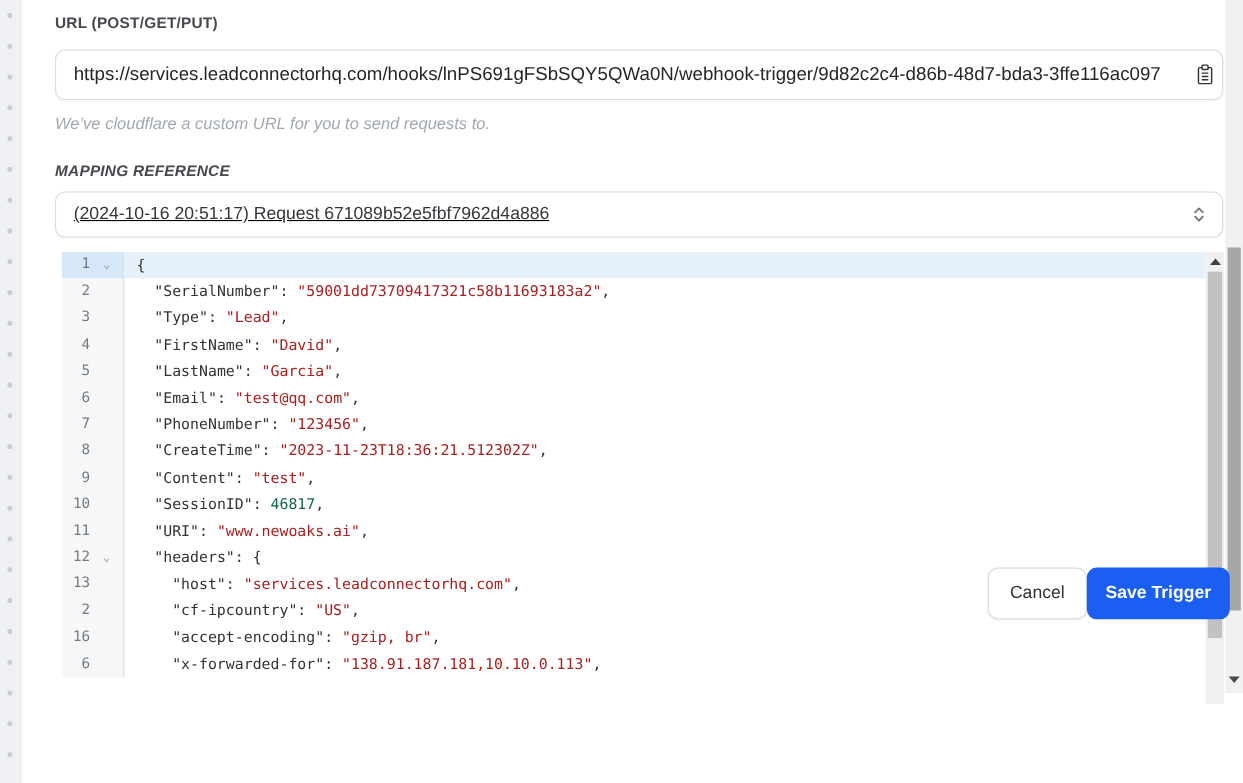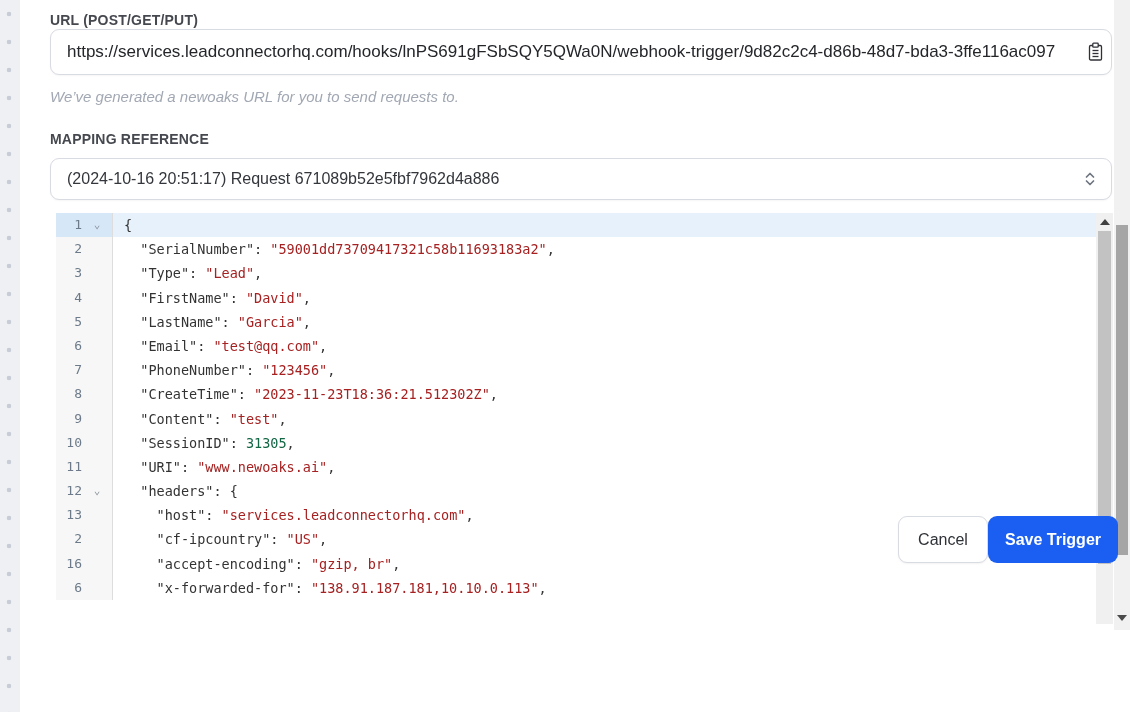--- a/index.html
+++ b/index.html
@@ -10,35 +10,35 @@
   
   .left-strip { position:absolute; left:0; top:0; width:20px; height:712px;
     background-color:#eef0f4;
     background-image:radial-gradient(circle at 9px 14px, #c7ccd6 2px, transparent 2.6px);
     background-size:20px 28px; }
 
   .content { position:absolute; left:20px; top:0; width:1094px; padding:12px 0 0 30px; }
 
   .field-label { font-size:14px; font-weight:700; color:#45484e; letter-spacing:.2px; }
 
-  .text-input { position:relative; margin-top:1px; width:1062px; height:46px;
+  .text-input { position:relative; margin-top:17px; width:1062px; height:46px;
     border:1px solid #d8dbe2; border-radius:9px; background:#fff;
     box-shadow:0 1px 2px rgba(16,24,40,.04); display:flex; align-items:center; }
   .text-input .value { padding-left:16px; font-size:17px; color:#24262a; white-space:nowrap;
     overflow:hidden; flex:1; }
   .copy-btn { flex:0 0 auto; width:24px; height:24px; margin-right:4px; display:flex;
     align-items:center; justify-content:center; cursor:pointer; }
 
   .helper { margin-top:13px; font-size:15px; font-style:italic; color:#a2a8b3; }
 
-  .mapping-label { margin-top:26px; }
+  .mapping-label { margin-top:26px;font-style:italic; }
 
   .select-box { position:relative; margin-top:11px; width:1062px; height:42px;
     border:1px solid #d8dbe2; border-radius:9px; background:#fff; display:flex;
-    align-items:center; cursor:pointer; box-shadow:0 1px 2px rgba(16,24,40,.04); }
+    align-items:center; cursor:pointer; box-shadow:0 1px 2px rgba(16,24,40,.04);text-decoration:underline; }
   .select-box .value { padding-left:16px; font-size:16px; color:#33363b; flex:1;
     white-space:nowrap; overflow:hidden; }
   .select-chevrons { flex:0 0 auto; margin-right:14px; }
 
   
   .editor { position:relative; margin:13px 0 0 6px; width:1057px; height:411px;
     background:#fff; overflow:hidden; font-family:"DejaVu Sans Mono", monospace;
     font-size:13.5px; line-height:24.2px; cursor:text; }
   .cm-scroll { position:absolute; left:0; top:0; right:17px; bottom:0; overflow:hidden; }
   .cm-line { display:flex; height:24.2px; }
@@ -107,21 +107,21 @@
             <rect x="2.5" y="3.5" width="12" height="14.5" rx="1.2"></rect>
             <rect x="5.8" y="1.2" width="5.4" height="4" rx="0.8" fill="#fff"></rect>
             <line x1="5.5" y1="8.5" x2="11.5" y2="8.5"></line>
             <line x1="5.5" y1="11.5" x2="11.5" y2="11.5"></line>
             <line x1="5.5" y1="14.5" x2="11.5" y2="14.5"></line>
           </svg>
         </span>
       </div>
     </div>
 
-    <div class="helper">We’ve generated a newoaks URL for you to send requests to.</div>
+    <div class="helper">We’ve cloudflare a custom URL for you to send requests to.</div>
 
     <div class="field-label mapping-label">MAPPING REFERENCE</div>
 
     <div class="select-box">
       <div class="value">(2024-10-16 20:51:17) Request 671089b52e5fbf7962d4a886</div>
       <span class="select-chevrons">
         <svg width="14" height="20" viewBox="0 0 14 20" fill="none" stroke="#6f7680" stroke-width="1.7" stroke-linecap="round" stroke-linejoin="round">
           <polyline points="3.5,8 7,4.5 10.5,8"></polyline>
           <polyline points="3.5,12 7,15.5 10.5,12"></polyline>
         </svg>
@@ -191,21 +191,21 @@
               <span class="cm-ln">9</span>
               <span class="cm-fold"></span>
             </div>
             <div class="cm-code"><span class="tk-w">  </span><span class="tk-k">"Content"</span><span class="tk-p">: </span><span class="tk-s">"test"</span><span class="tk-p">,</span></div>
           </div>
           <div class="cm-line">
             <div class="cm-gutter-cell">
               <span class="cm-ln">10</span>
               <span class="cm-fold"></span>
             </div>
-            <div class="cm-code"><span class="tk-w">  </span><span class="tk-k">"SessionID"</span><span class="tk-p">: </span><span class="tk-n">31305</span><span class="tk-p">,</span></div>
+            <div class="cm-code"><span class="tk-w">  </span><span class="tk-k">"SessionID"</span><span class="tk-p">: </span><span class="tk-n">46817</span><span class="tk-p">,</span></div>
           </div>
           <div class="cm-line">
             <div class="cm-gutter-cell">
               <span class="cm-ln">11</span>
               <span class="cm-fold"></span>
             </div>
             <div class="cm-code"><span class="tk-w">  </span><span class="tk-k">"URI"</span><span class="tk-p">: </span><span class="tk-s">"www.newoaks.ai"</span><span class="tk-p">,</span></div>
           </div>
           <div class="cm-line">
             <div class="cm-gutter-cell">

